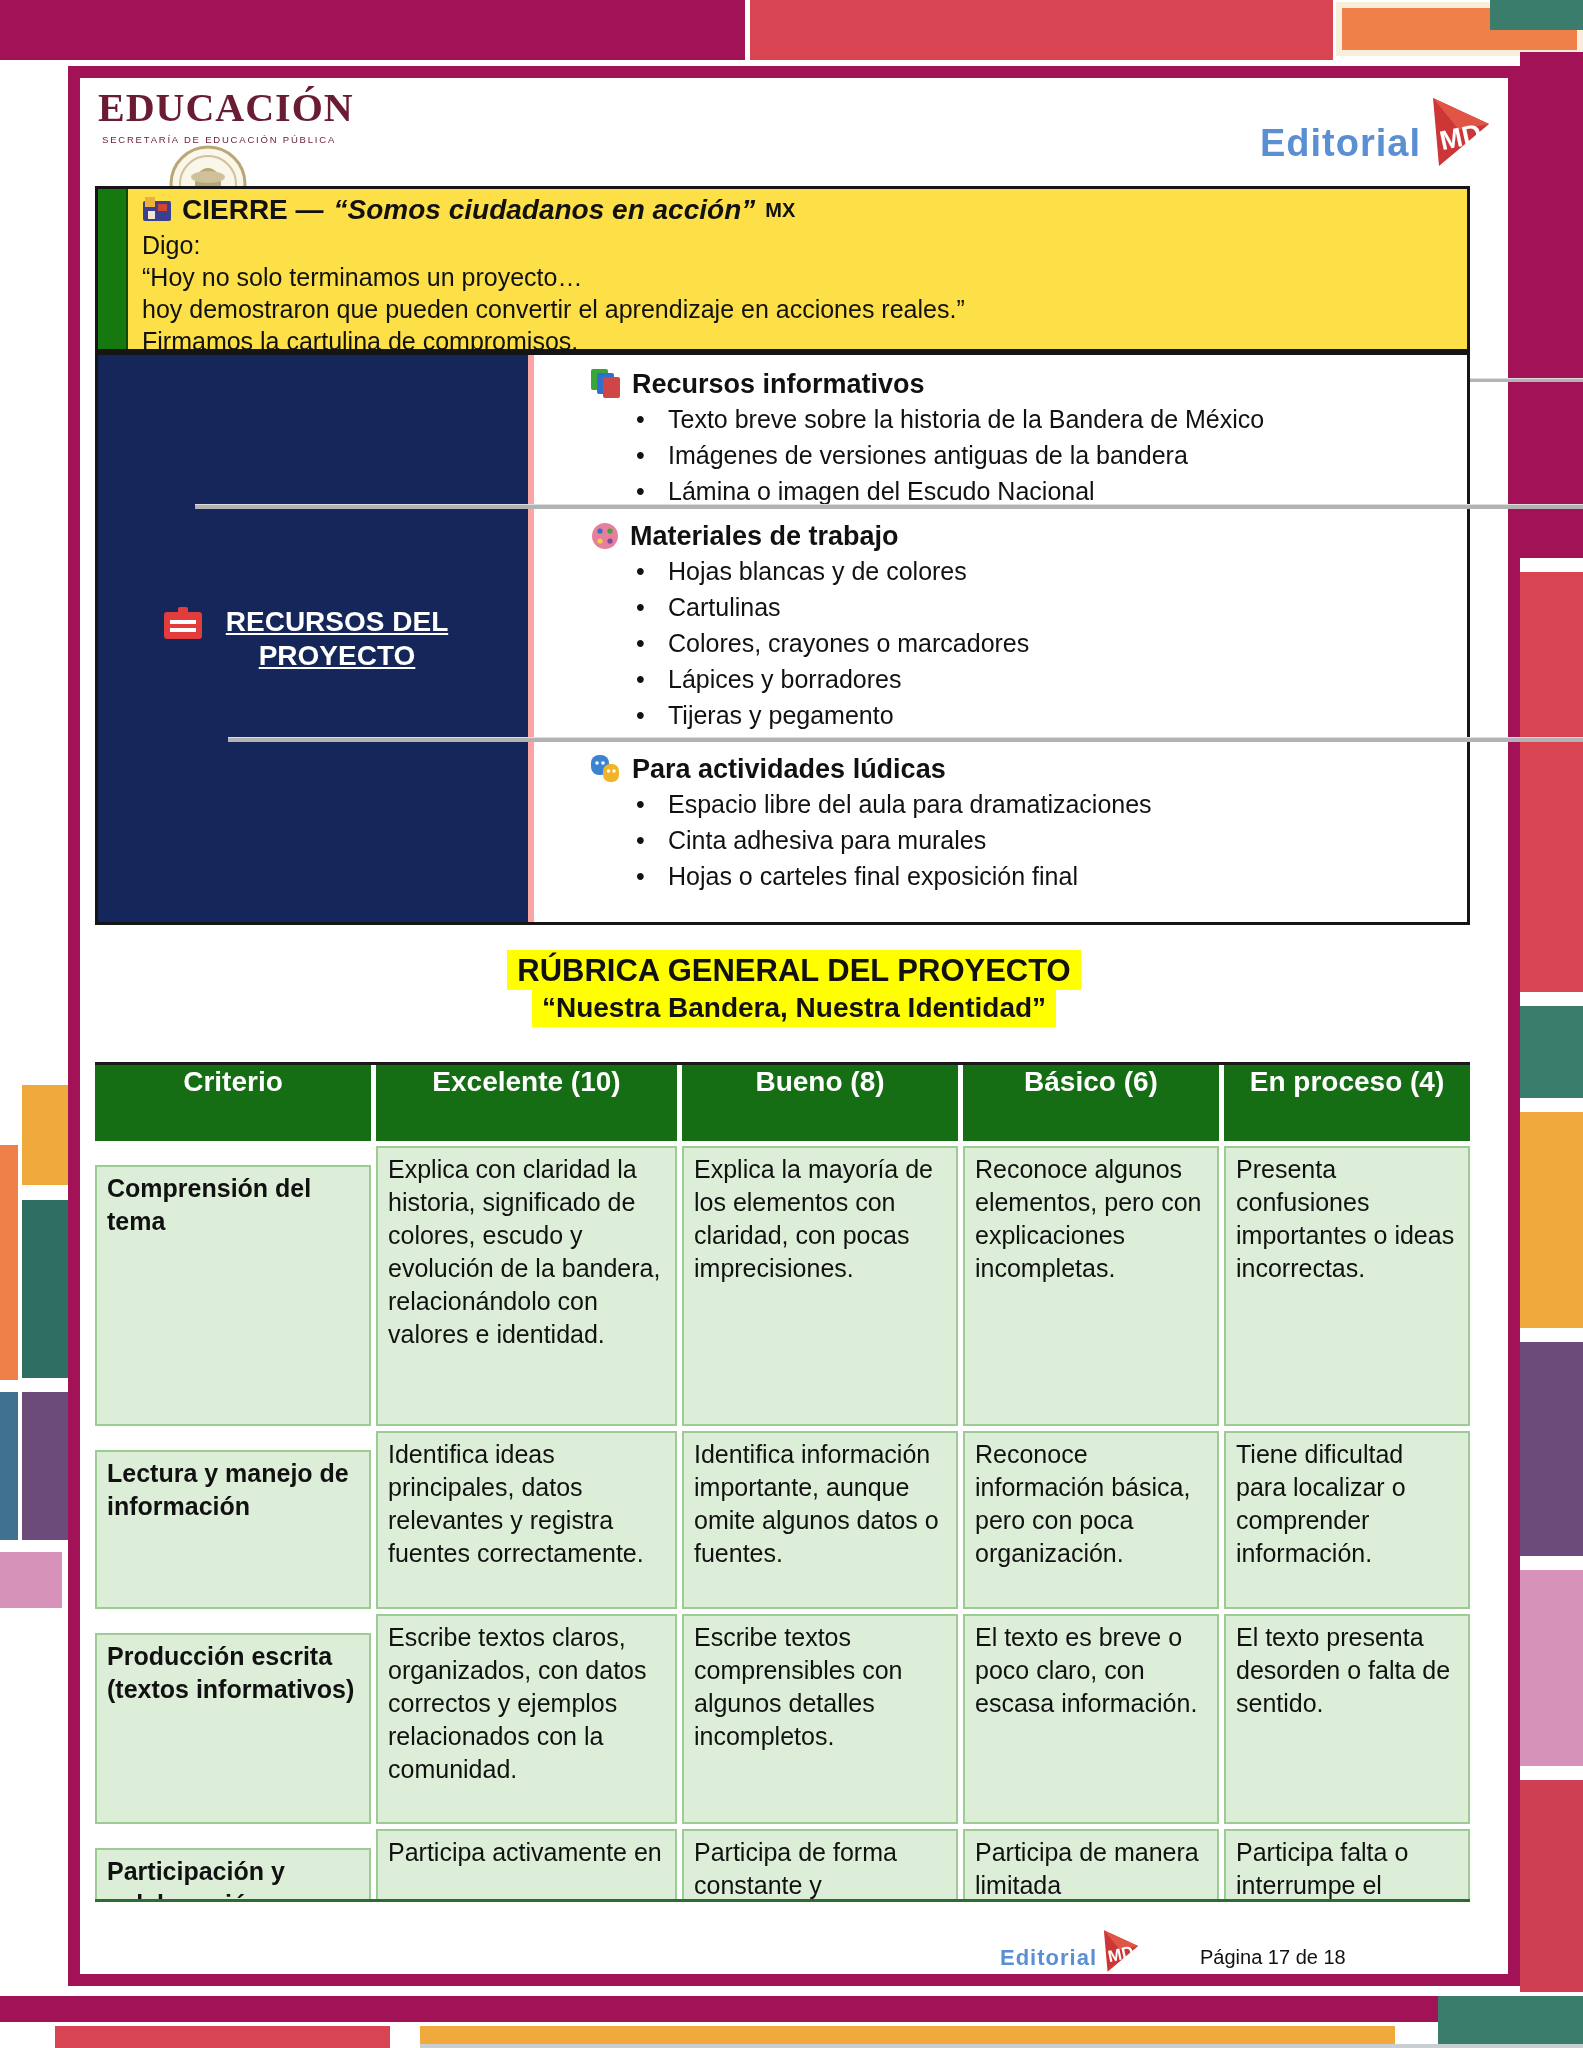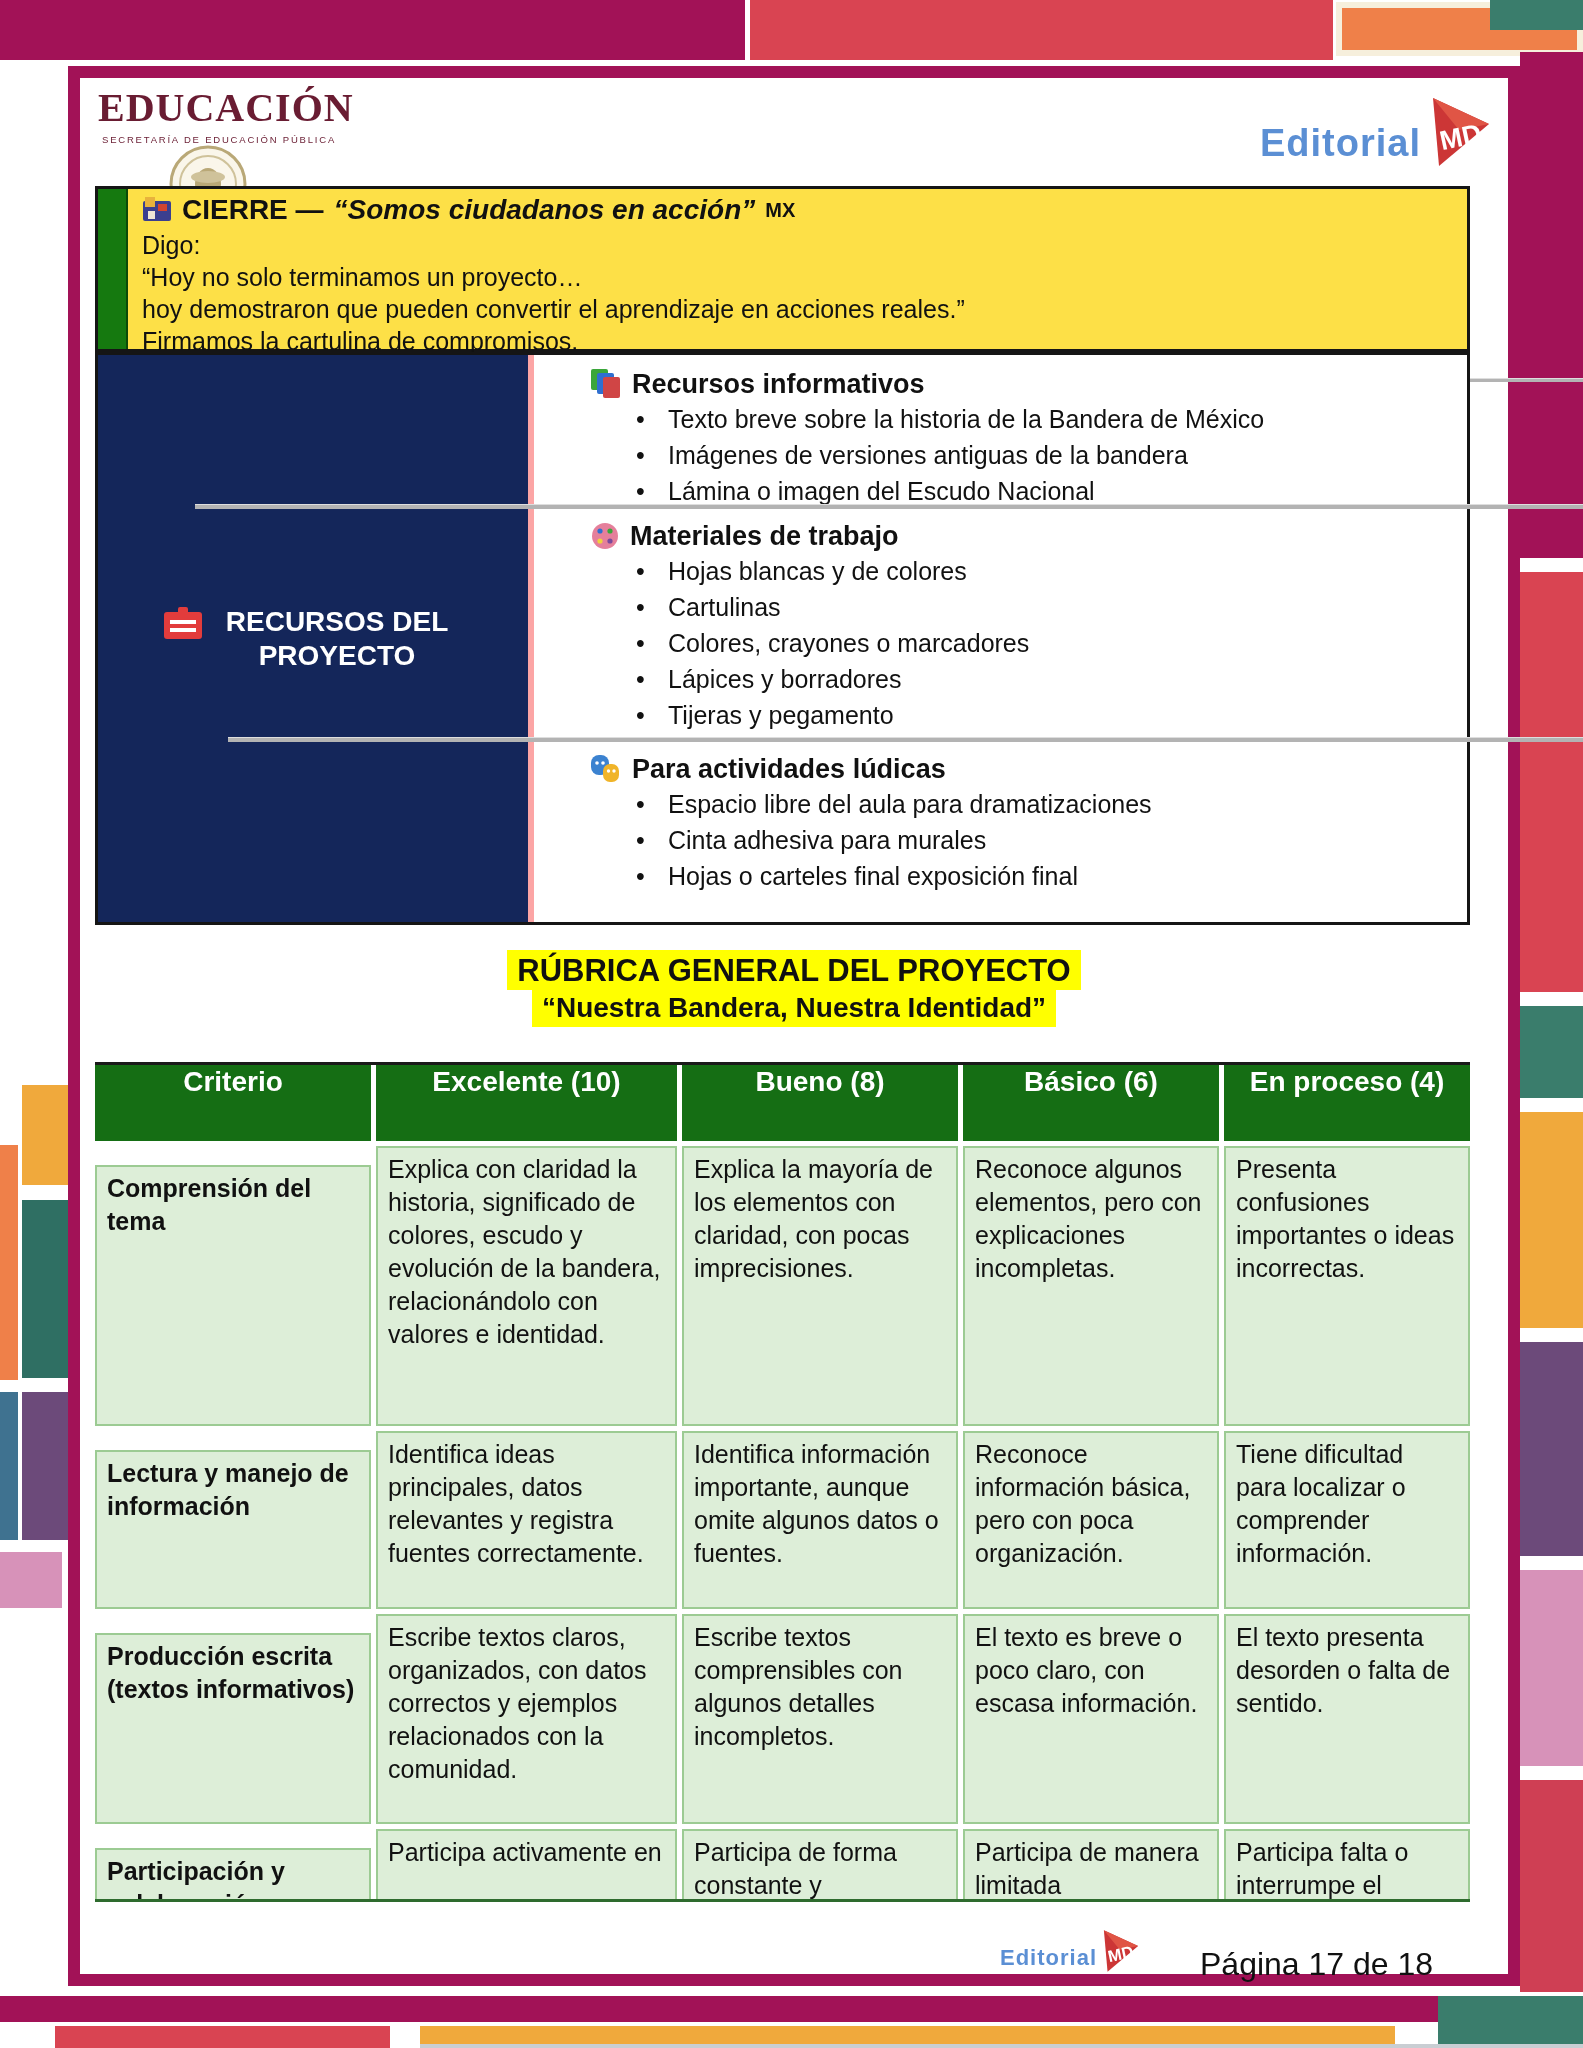--- a/index.html
+++ b/index.html
@@ -24,21 +24,21 @@
   .cierre{position:absolute;left:15px;top:108px;width:1375px;height:166px;border:3px solid #151515;background:#fde047;}
   .green-bar{position:absolute;left:0;top:0;bottom:0;width:30px;background:#15790f;border-right:2px solid #0c4a08;}
   .cierre-content{position:absolute;left:44px;top:2px;right:8px;}
   .cierre-title{font-size:28px;font-weight:bold;height:38px;display:flex;align-items:center;gap:10px;}
   .cierre-quote{font-style:italic;}
   .cierre-mx{font-size:20px;}
   .cierre-line{font-size:25px;line-height:32px;}
   
   .resources{position:absolute;left:15px;top:274px;width:1375px;height:573px;border:3px solid #151515;display:flex;background:#fff;}
   .navy{width:430px;background:#14265a;color:#fff;display:flex;align-items:center;justify-content:center;flex:none;}
-  .navy-label{display:flex;align-items:flex-start;gap:10px;}
+  .navy-label{display:flex;align-items:flex-start;gap:10px;text-decoration:underline;}
   .navy-label-text{font-size:28px;font-weight:bold;width:250px;text-align:center;line-height:34px;}
   .sections{flex:1;border-left:6px solid #fca5a5;display:flex;flex-direction:column;}
   .sec{padding:12px 10px 0 56px;}
   .sec1{height:152px;}
   .sec2{height:233px;}
   .sec3{flex:1;}
   .sec-head{font-size:27px;font-weight:bold;display:flex;align-items:center;gap:10px;height:34px;}
   .bullet{position:relative;padding-left:78px;font-size:25px;line-height:36px;}
   .bullet::before{content:"•";position:absolute;left:46px;}
   
@@ -53,21 +53,21 @@
     display:grid;grid-template-columns:276px 301px 276px 256px 246px;
     grid-template-rows:76px 280px 178px 210px 76px;gap:5px;background:#fff;
     border-top:3px solid #1a1a1a;border-bottom:3px solid #2e6b2e;
   }
   .th{background:#156e14;color:#fff;font-size:28px;font-weight:bold;display:flex;align-items:flex-start;justify-content:center;text-align:center;padding-top:0;line-height:34px;}
   .td{background:#ddeed8;border:2px solid #9ccb93;font-size:25px;line-height:33px;padding:5px 10px;overflow:hidden;}
   .crit{font-weight:bold;margin-top:19px;}
   
   .footer-logo{position:absolute;left:920px;top:1848px;display:flex;align-items:center;}
   .footer-logo .md-text{font-size:22px;margin-top:14px;margin-right:2px;}
-  .page-num{position:absolute;left:1120px;top:1868px;font-size:32px;}
+  .page-num{position:absolute;left:1120px;top:1868px;font-size:20px;}
 </style>
 </head>
 <body>
 
 <div class="tile" style="left:0;top:0;width:745px;height:60px;background:#a21257;"></div>
 <div class="tile" style="left:750px;top:0;width:583px;height:60px;background:#d94452;"></div>
 <div class="tile" style="left:1336px;top:2px;width:247px;height:54px;background:#f6efdc;"></div>
 <div class="tile" style="left:1342px;top:8px;width:235px;height:42px;background:#ef8049;"></div>
 <div class="tile" style="left:1490px;top:0;width:93px;height:30px;background:#3a7d6c;"></div>
 <div class="tile" style="left:1520px;top:52px;width:63px;height:506px;background:#a21257;"></div>

